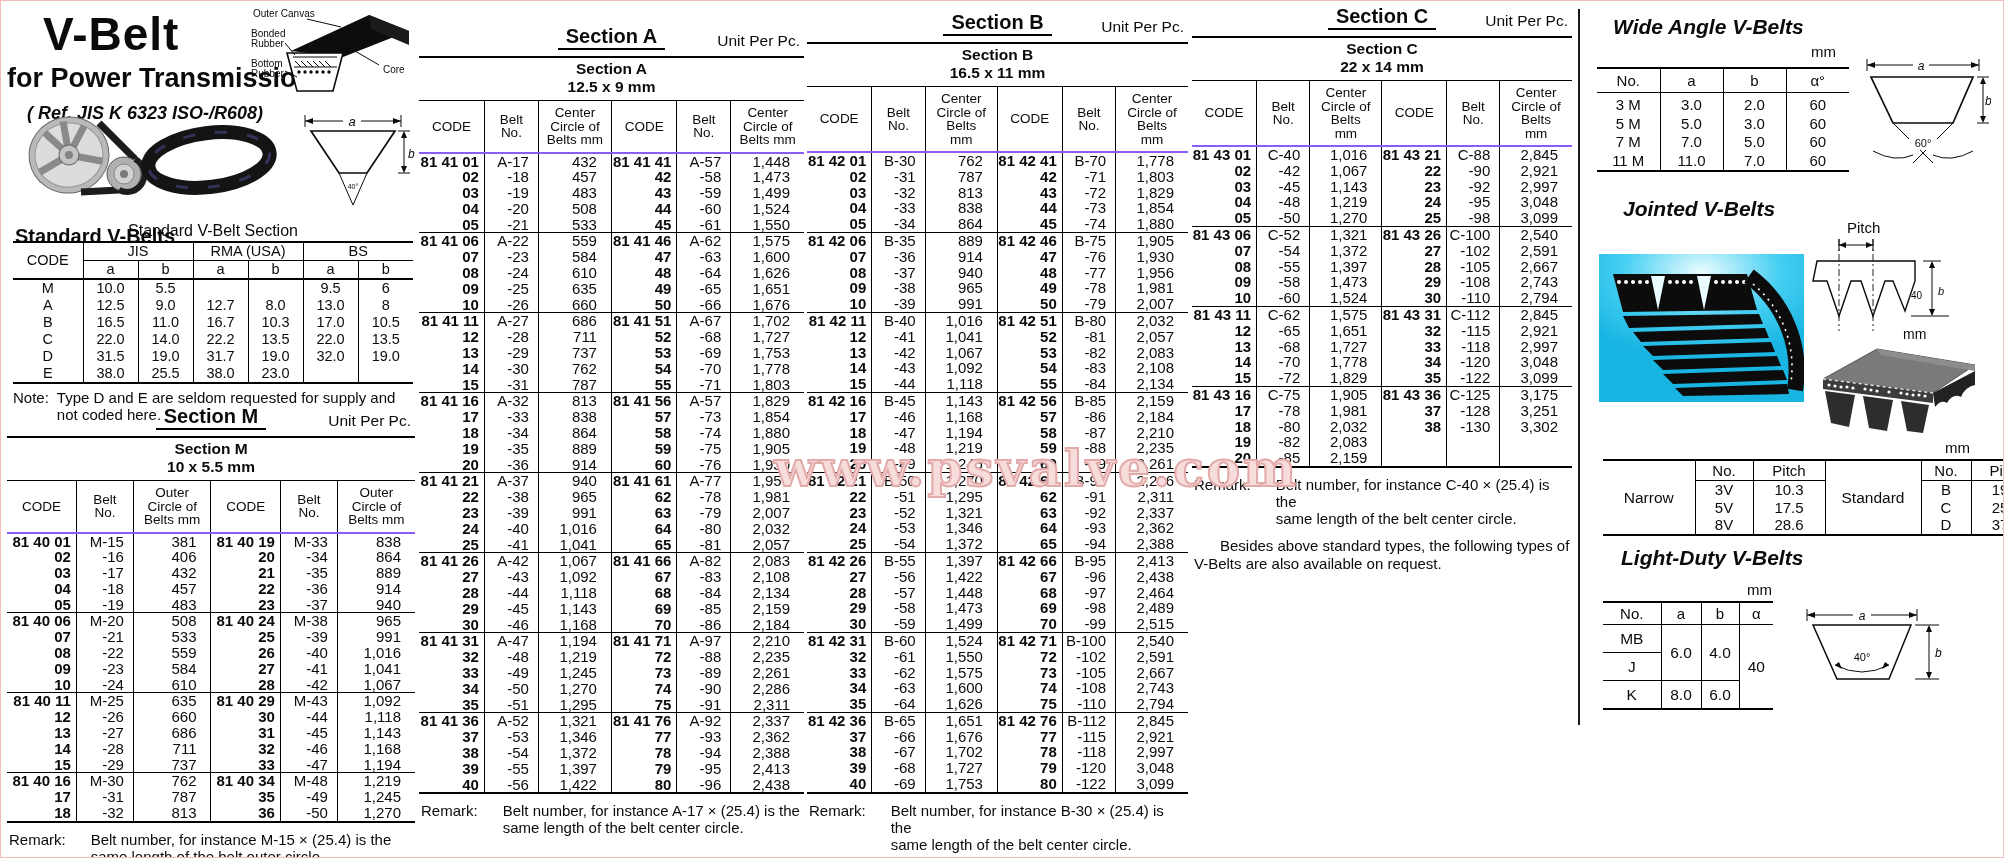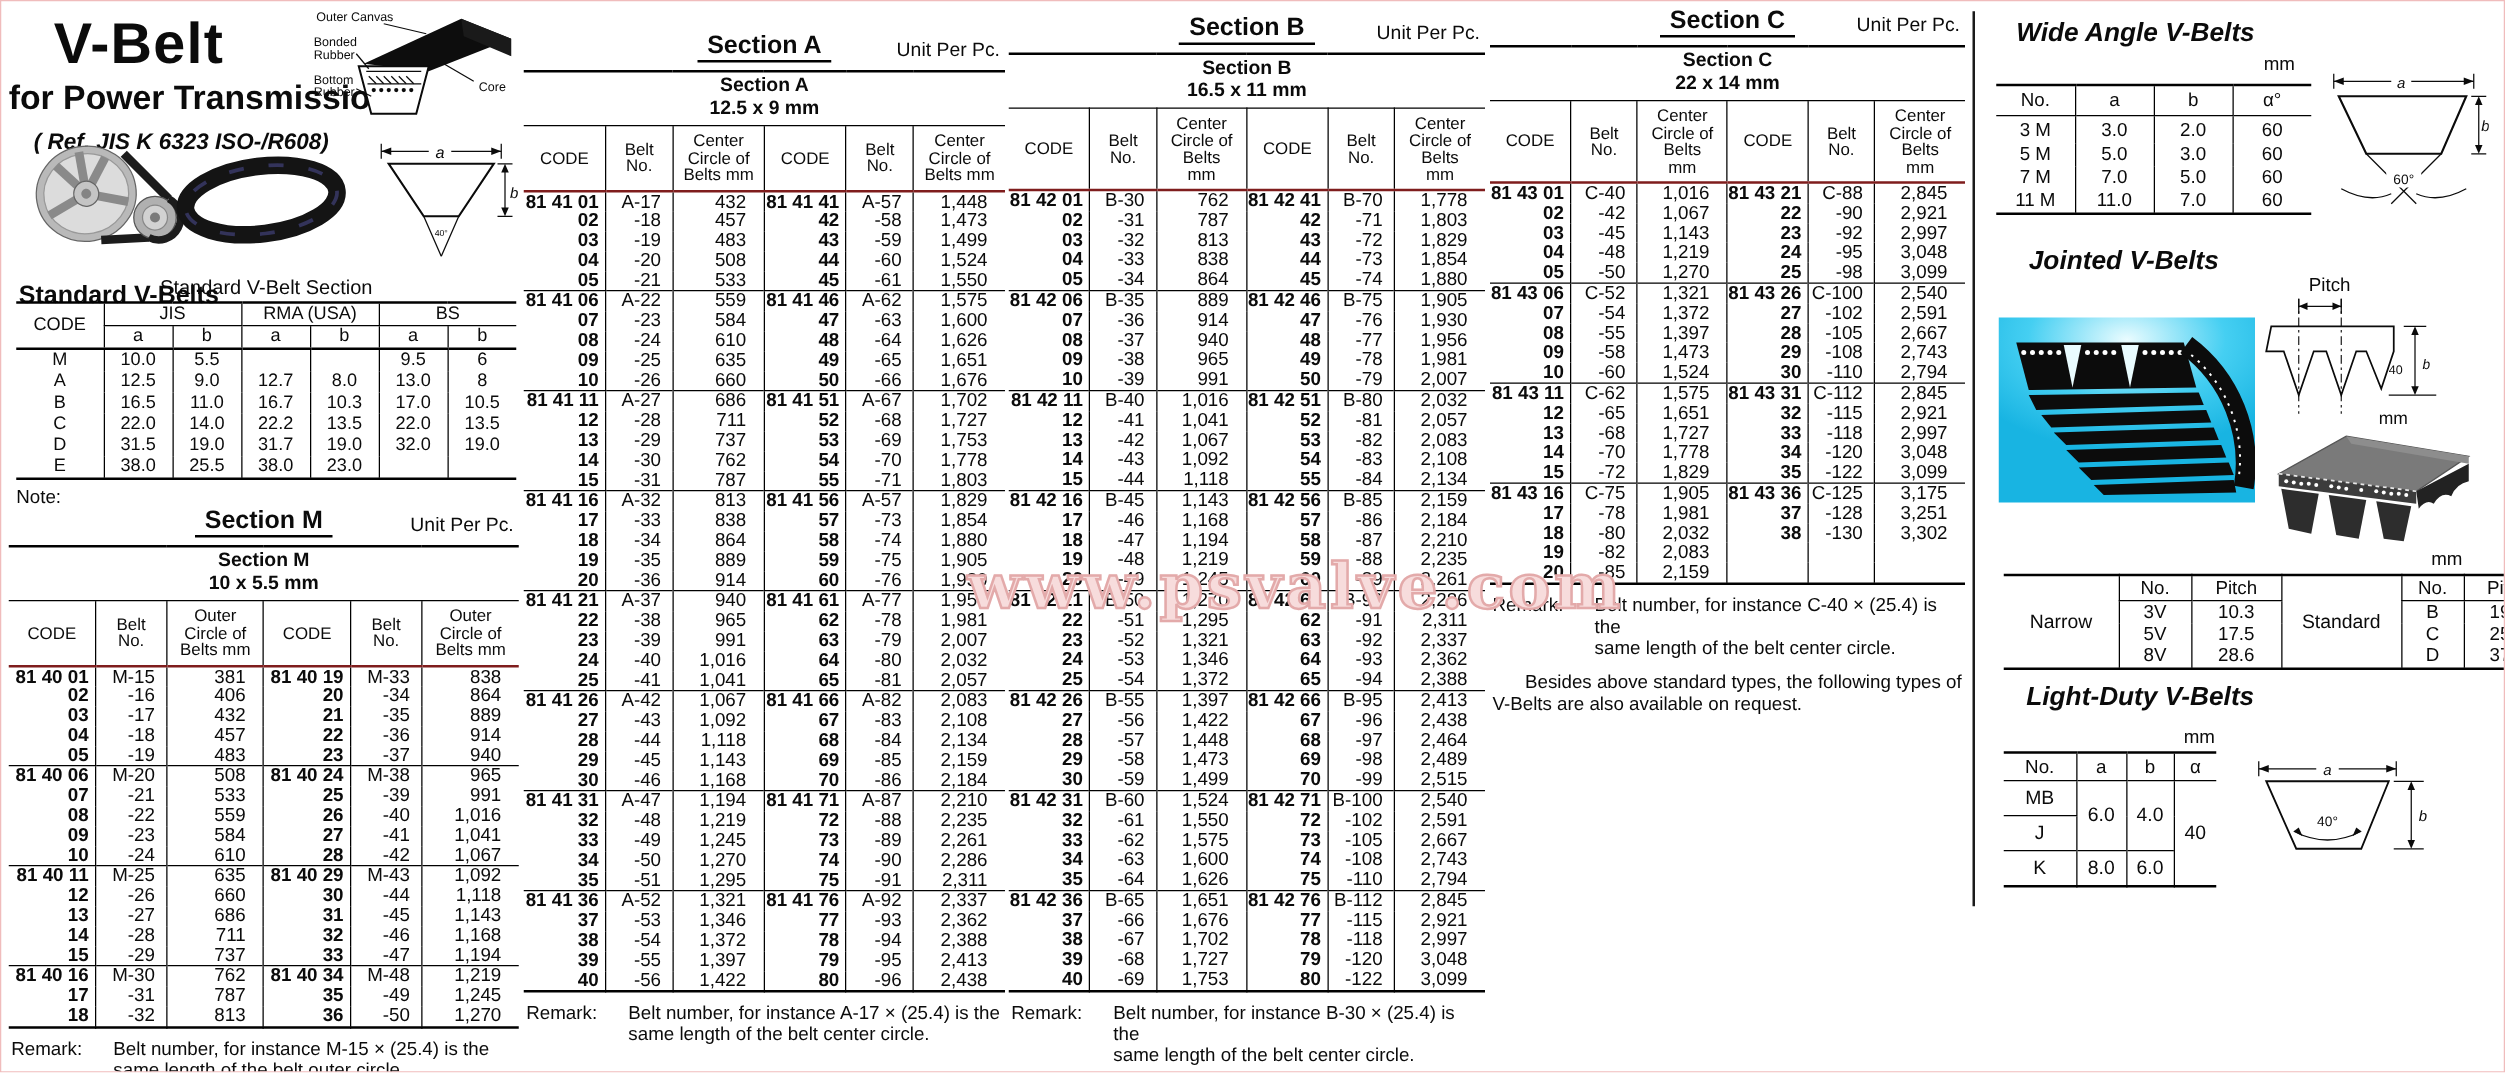--- a/index.html
+++ b/index.html
@@ -14,21 +14,21 @@
   #col-a .sec-head{margin-top:24px;}
   #col-b .sec-head{margin-top:10px;}
   #col-c .sec-head{margin-top:4px;}
   .sec-head{position:relative;text-align:center;height:26px;}
   .sec-title{font-weight:700;font-size:20px;border-bottom:2px solid #000;padding:0 8px 1px;}
   .sec-unit{position:absolute;right:4px;top:7px;font-size:15.5px;font-weight:400;}
   table.sec{border-collapse:collapse;width:100%;margin-top:5px;table-layout:fixed;border-bottom:2px solid #000;}
   .sec td,.sec th{padding:0;}
   .sec .dims{border-top:2px solid #000;border-bottom:1px solid #000;font-weight:700;text-align:center;
              font-size:15.5px;line-height:18px;padding:2px 0 4px;white-space:pre-line;}
-  .sec thead th{border-bottom:2px solid #7f1d1d;font-weight:400;font-size:13.5px;line-height:13.5px;
+  .sec thead th{border-bottom:2px solid #8b5cf6;font-weight:400;font-size:13.5px;line-height:13.5px;
                 text-align:center;padding:5px 0;white-space:pre-line;vertical-align:middle;}
   .sec tbody td{font-size:15px;line-height:15.8px;white-space:nowrap;overflow:hidden;}
   .sec .code{font-weight:700;text-align:right;padding-right:5px;}
   .sec .belt{text-align:right;padding-right:9px;}
   .sec .val{text-align:right;padding-right:14px;}
   .sec .gfirst td{border-top:1px solid #000;}
   .v{border-left:1px solid #000;}
   .remark{display:flex;gap:25px;font-size:15px;line-height:17px;margin:8px 0 0 2px;}
   .remark-text{white-space:pre-line;}
   .besides{font-size:15px;line-height:18px;margin:10px 2px 0;white-space:pre-line;text-indent:26px;}
@@ -261,20 +261,22 @@
                 <td class="v">38.0</td>
                 <td class="v">23.0</td>
                 <td class="v"></td>
                 <td class="v"></td>
               </tr>
             </tbody>
           </table>
         </div>
       <div class="note">
         <span>Note:</span>
+        <span class="note-text">Type D and E are seldom requested for supply and
+not coded here.</span>
       </div>
     </div>
 
     <div id="sec-m-block">
         <div class="sec-head"><span class="sec-title">Section M</span><span class="sec-unit">Unit Per Pc.</span></div>
         <table class="sec">
           <colgroup>
             <col style="width: 17%;">
             <col style="width: 14%;">
             <col style="width: 19%;">
@@ -727,21 +729,21 @@
             <td class="val v">1,168</td>
             <td class="code v">70</td>
             <td class="belt v">-86</td>
             <td class="val v">2,184</td>
           </tr>
           <tr class="gfirst">
             <td class="code">81 41 31</td>
             <td class="belt v">A-47</td>
             <td class="val v">1,194</td>
             <td class="code v">81 41 71</td>
-            <td class="belt v">A-87</td>
+            <td class="belt v">A-97</td>
             <td class="val v">2,210</td>
           </tr>
           <tr>
             <td class="code">32</td>
             <td class="belt v">-48</td>
             <td class="val v">1,219</td>
             <td class="code v">72</td>
             <td class="belt v">-88</td>
             <td class="val v">2,235</td>
           </tr>

